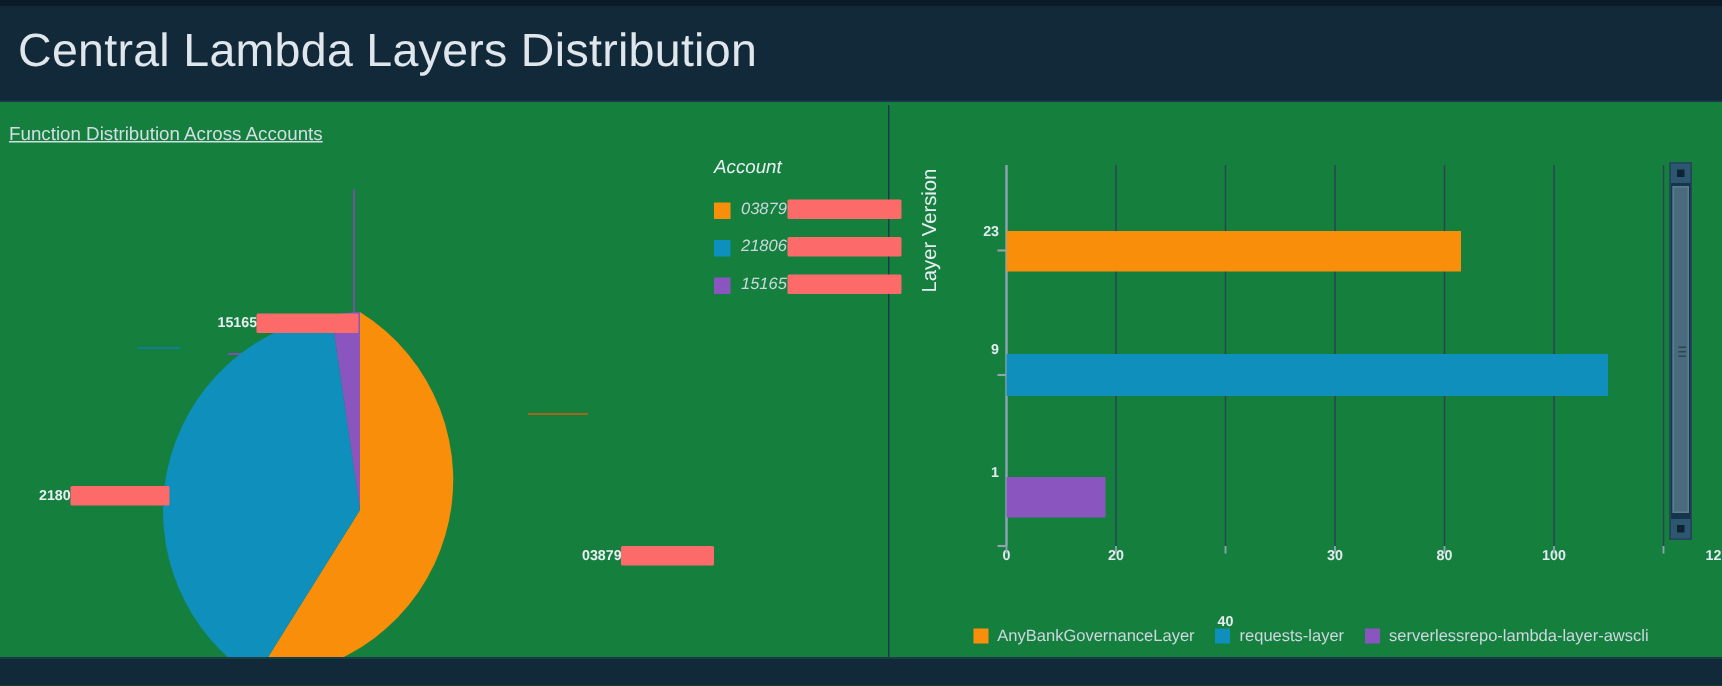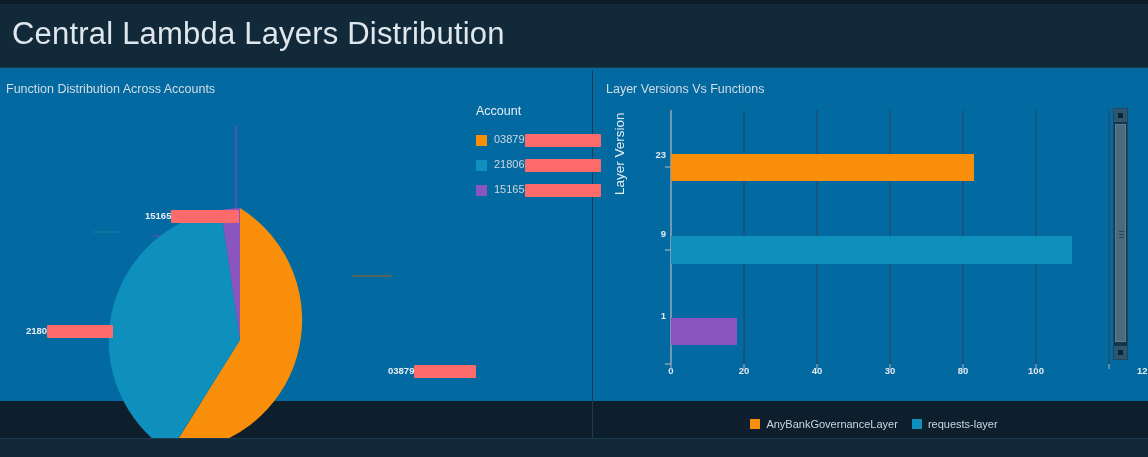--- a/index.html
+++ b/index.html
@@ -2,21 +2,21 @@
 <html><head>
 <meta charset="utf-8">
 <style>
   * { box-sizing: border-box; margin: 0; padding: 0; }
   html, body {
     width: 1148px; height: 457px;
     background: #0d1f2d;
     font-family: "Liberation Sans", sans-serif;
     overflow: hidden;
   }
-  .page { position: relative; width: 1148px; height: 401px; background: #0369a1; }
+  .page { position: relative; width: 1148px; height: 457px; background: #15803d; }
 
   .topstrip { position: absolute; top: 0; left: 0; width: 1148px; height: 4px; background: #0b1b27; }
 
   .header {
     position: absolute; top: 4px; left: 0; width: 1148px; height: 64px;
     background: #12293a;
     border-bottom: 1px solid #1d3a4d;
   }
   .header-title {
     position: absolute; left: 12px; top: 12px;
@@ -28,21 +28,21 @@
     position: absolute; left: 592px; top: 70px; width: 1px; height: 368px; background: #1d3a4d;
   }
   .bottom-divider {
     position: absolute; left: 0; top: 438px; width: 1148px; height: 1px; background: #1d3a4d;
   }
   .footer-band {
     position: absolute; left: 0; top: 439px; width: 1148px; height: 18px; background: #12293a;
   }
 
   .panel-title {
-    position: absolute; font-size: 12.5px; color: #d3dde5; white-space: nowrap;
+    position: absolute; font-size: 12.5px; color: #d3dde5; white-space: nowrap; text-decoration: underline;
   }
   #pie-panel-title { left: 6px; top: 82px; }
   #bar-panel-title { left: 606px; top: 82px; }
 
   
   .pie-wrap { position: absolute; left: 0; top: 96px; width: 592px; height: 342px; }
   .pie-svg { position: absolute; left: 0; top: 0; }
 
   .redact {
     display: inline-block; background: #fc6a6a; height: 13px; vertical-align: middle;
@@ -53,21 +53,21 @@
     white-space: nowrap; line-height: 13px;
   }
   #pie-label-top { left: 145px; top: 113px; }
   #pie-label-left { left: 26px; top: 228px; }
   #pie-label-right { left: 388px; top: 268px; }
   #pie-label-top .redact { width: 68px; }
   #pie-label-left .redact { width: 66px; }
   #pie-label-right .redact { width: 62px; }
 
   
-  .pie-legend { position: absolute; left: 476px; top: 104px; width: 116px; }
+  .pie-legend { position: absolute; left: 476px; top: 104px; width: 116px; font-style: italic; }
   .pie-legend-title { font-size: 12.5px; color: #e7eef4; margin-bottom: 15px; }
   .legend-row { display: flex; align-items: center; height: 14px; margin-bottom: 11px; }
   .legend-sq { width: 11px; height: 11px; margin-right: 7px; flex: 0 0 auto; }
   .legend-txt { font-size: 11px; color: #ccd7e0; white-space: nowrap; line-height: 13px; }
   .legend-txt .redact { width: 76px; margin-left: 0px; }
 
   
   .bar-wrap { position: absolute; left: 592px; top: 96px; width: 556px; height: 342px; }
   .axis-y-label {
     position: absolute; left: 612px; top: 195px;
@@ -155,31 +155,30 @@
     <div class="legend-row">
       <span class="legend-sq" style="background:#0e8fbc"></span>
       <span class="legend-txt"><span>21806</span><span class="redact"></span></span>
     </div>
     <div class="legend-row">
       <span class="legend-sq" style="background:#8b55c0"></span>
       <span class="legend-txt"><span>15165</span><span class="redact"></span></span>
     </div>
   </div>
 
-  <div class="panel-title" id="bar-panel-title">Layer Versions Vs Functions</div>
 
   <div class="axis-y-label">Layer Version</div>
 
   <div class="tick-y" style="left:640px; top:149px;">23</div>
   <div class="tick-y" style="left:640px; top:228px;">9</div>
   <div class="tick-y" style="left:640px; top:310px;">1</div>
 
   <div class="tick-x" style="left:656px;">0</div>
   <div class="tick-x" style="left:729px;">20</div>
-  <div class="tick-x" style="left:802px;">40</div>
+  <div class="tick-x" style="left:802px;margin-top:44px;">40</div>
   <div class="tick-x" style="left:875px;">30</div>
   <div class="tick-x" style="left:948px;">80</div>
   <div class="tick-x" style="left:1021px;">100</div>
   <div class="tick-x" style="left:1094px;margin-left:36px;">120</div>
 
   <div class="bar-wrap">
     <svg width="556" height="342" viewBox="0 0 556 342">
 
       <line x1="152" y1="14" x2="152" y2="268" stroke="#2a4456" stroke-width="1"></line>
       <line x1="225" y1="14" x2="225" y2="268" stroke="#2a4456" stroke-width="1"></line>
@@ -209,20 +208,24 @@
   </div>
 
   <div class="bar-legend">
     <div class="bl-item">
       <span class="bl-sq" style="background:#f98e0a"></span>
       <span class="bl-txt">AnyBankGovernanceLayer</span>
     </div>
     <div class="bl-item">
       <span class="bl-sq" style="background:#0e8fbc"></span>
       <span class="bl-txt">requests-layer</span>
+    </div>
+    <div class="bl-item">
+      <span class="bl-sq" style="background:#8b55c0"></span>
+      <span class="bl-txt">serverlessrepo-lambda-layer-awscli</span>
     </div>
   </div>
 
   <div class="scrollbar">
     <div class="sb-btn sb-up">
         <span class="gl"></span>
       </div>
     <div class="sb-thumb">
       <span class="sb-grip">
           <i></i>

